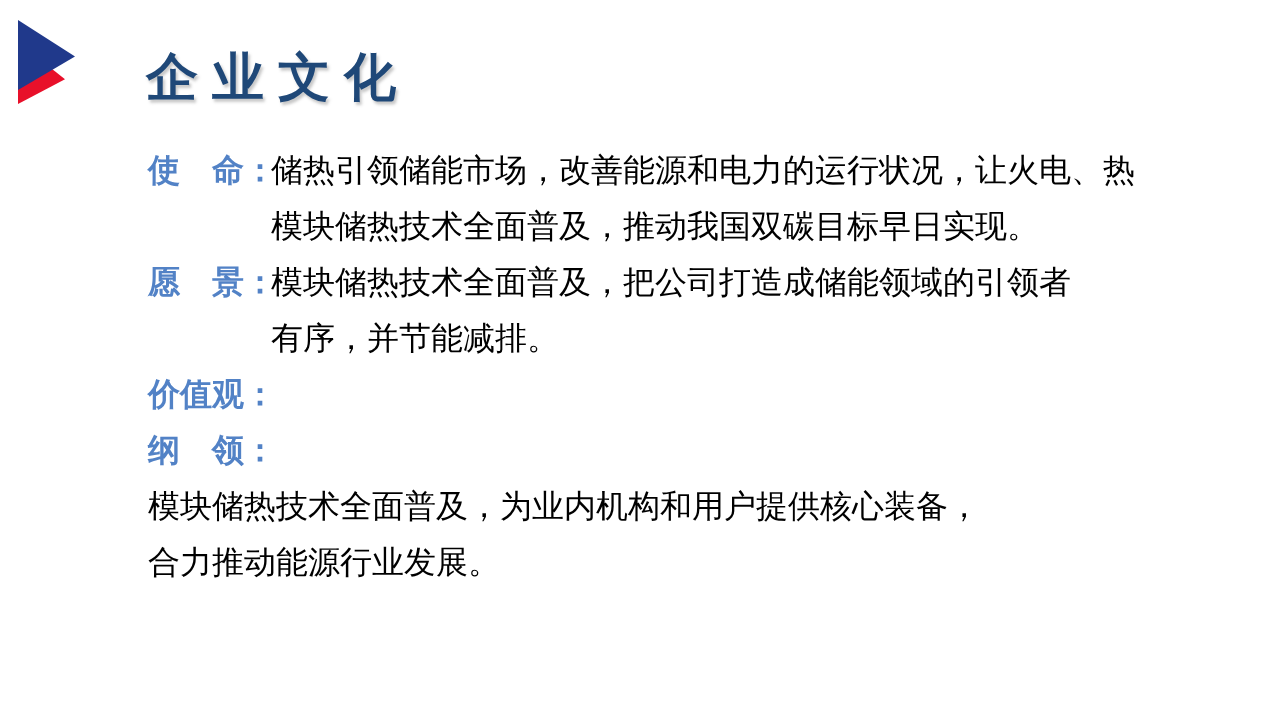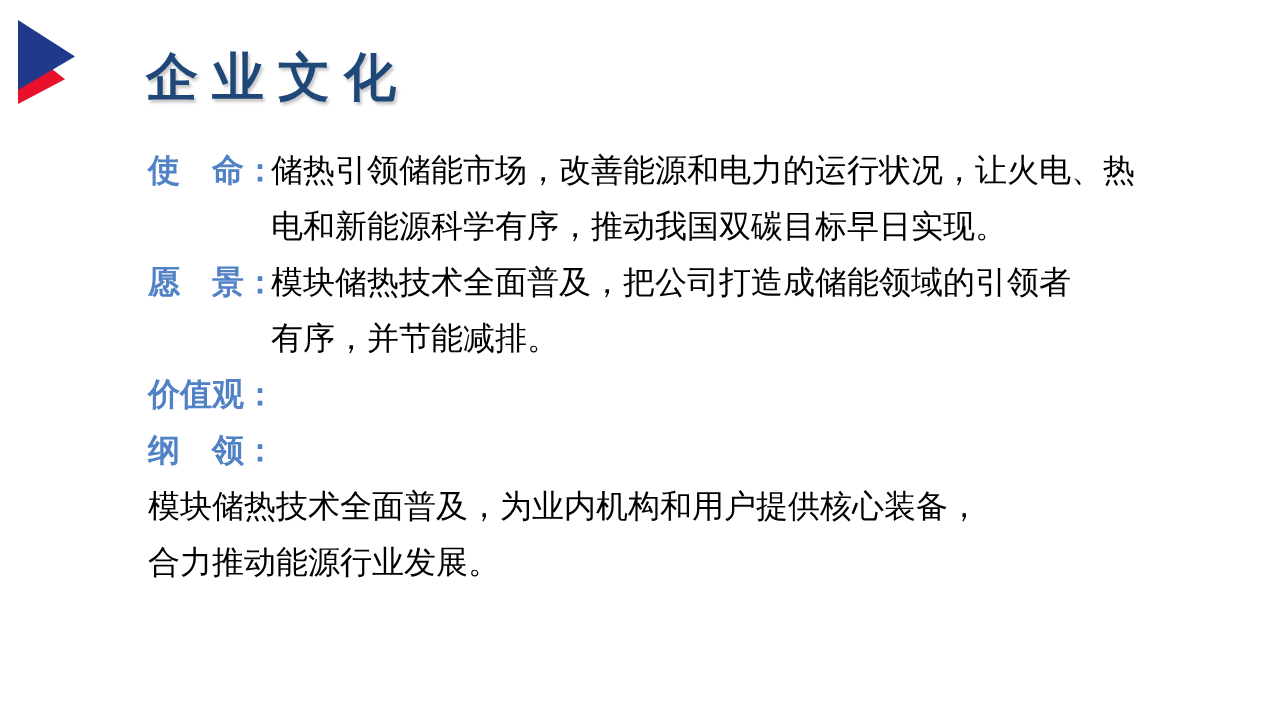--- a/index.html
+++ b/index.html
@@ -97,21 +97,21 @@
     <div class="tri tri-blue"></div>
   </div>
 
   <h1 class="title">企业文化</h1>
 
   <div class="sections" id="sections">
       <div class="section">
         <div class="label blue">使　命：</div>
         <div class="body">
           <div class="line">储热引领储能市场，改善能源和电力的运行状况，让火电、热</div>
-          <div class="line">电和新能源科学有序，推动我国双碳目标早日实现。</div>
+          <div class="line">模块储热技术全面普及，推动我国双碳目标早日实现。</div>
         </div>
       </div>
       <div class="section">
         <div class="label blue">愿　景：</div>
         <div class="body">
           <div class="line">模块储热技术全面普及，把公司打造成储能领域的引领者</div>
           <div class="line">有序，并节能减排。</div>
         </div>
       </div>
       <div class="section">

